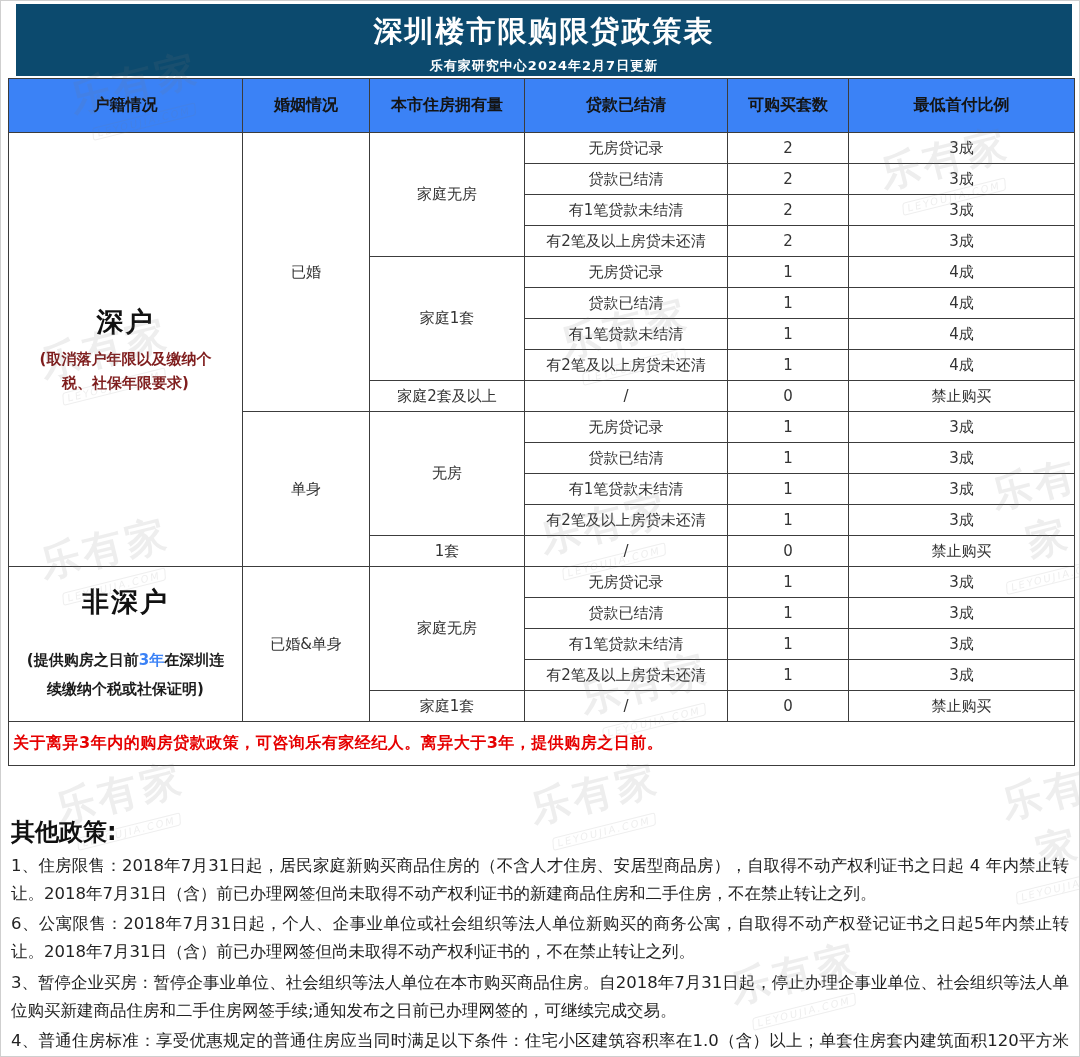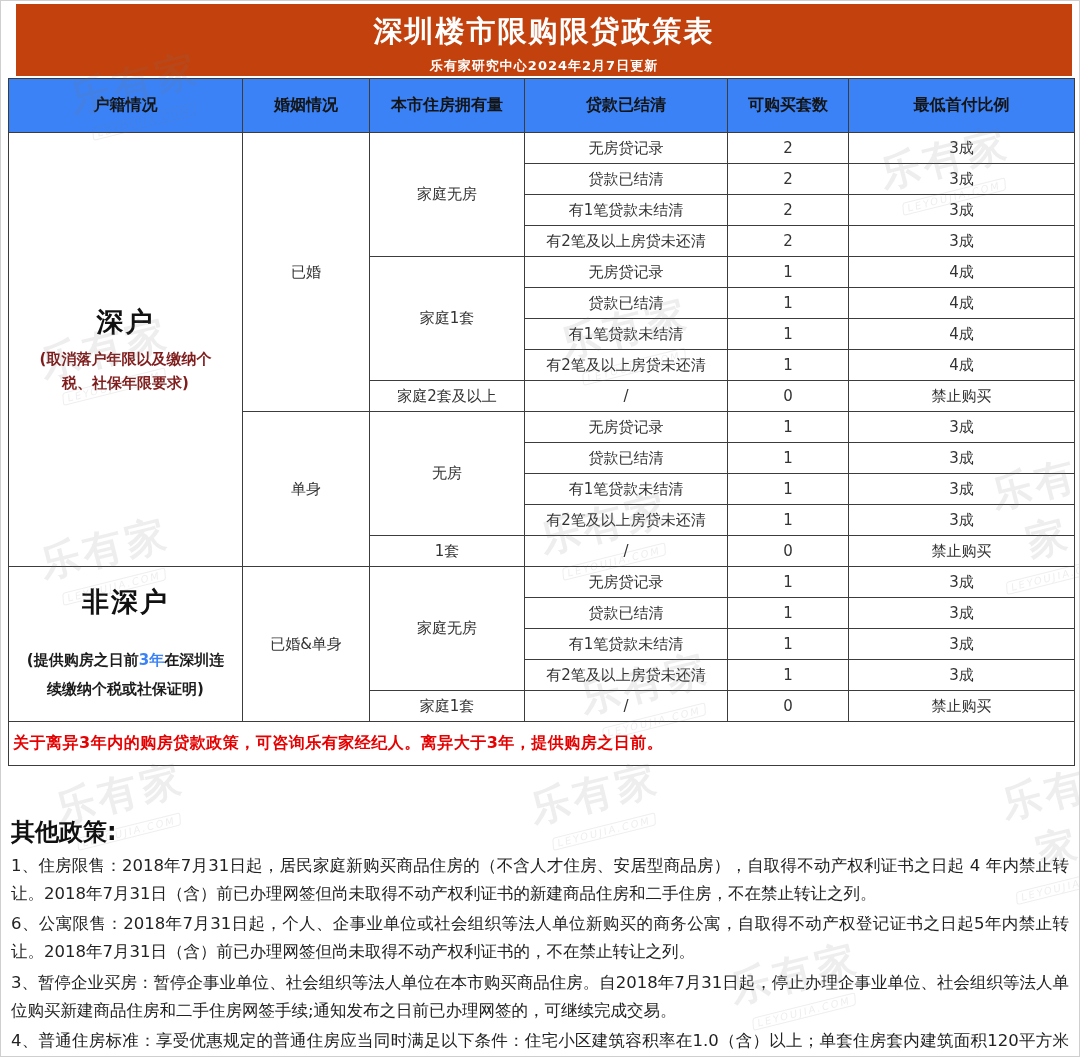--- a/index.html
+++ b/index.html
@@ -2,21 +2,21 @@
 <html><head>
 <meta charset="utf-8">
 <style>
   html,body { margin:0; padding:0; background:#fff; }
   .page {
     position:relative; width:1080px; height:1057px; box-sizing:border-box;
     background:#fff; border:1px solid #cfcfcf; overflow:hidden;
     font-family:"DejaVu Sans","Liberation Sans",sans-serif;
   }
   
-  .banner { margin:3px 7px 0 15px; height:72px; background:#c2410c; color:#fff; text-align:center; }
+  .banner { margin:3px 7px 0 15px; height:72px; background:#0c4a6e; color:#fff; text-align:center; }
   .banner-title { font-size:29px; font-weight:bold; padding-top:8px; letter-spacing:2px; }
   .banner-sub { font-size:13px; font-weight:bold; margin-top:5px; letter-spacing:1px; }
   
   table.policy { border-collapse:collapse; table-layout:fixed; width:1066px; margin:2px 7px 0 7px; }
   table.policy th, table.policy td { border:1px solid #3c3c3c; text-align:center; vertical-align:middle; padding:0; overflow:hidden; }
   table.policy th { background:#3b82f6; height:53px; font-size:16px; font-weight:bold; color:#141414; }
   table.policy td { height:30px; font-size:15px; color:#333; background:#fff; }
   td.quota-cell { font-size:16px; }
   td.hukou-cell { vertical-align:middle; }
   .hukou-name { font-size:27px; font-weight:bold; color:#111; letter-spacing:2px; }

